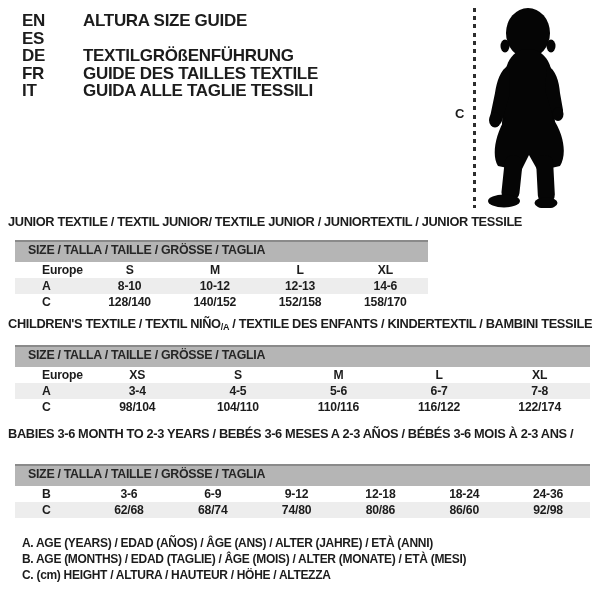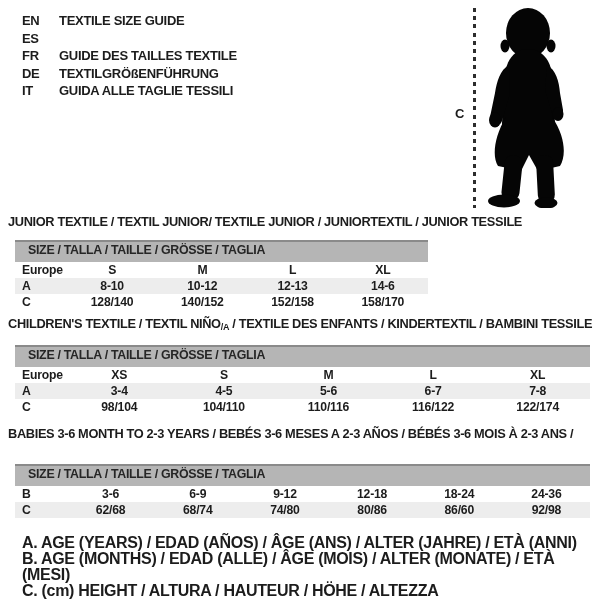--- a/index.html
+++ b/index.html
@@ -10,21 +10,21 @@
     background: #ffffff;
     overflow: hidden;
     font-family: "Liberation Sans", sans-serif;
     color: #1c1c1c;
     font-weight: 700;
     -webkit-font-smoothing: antialiased;
   }
 
   
   .lang-list { position: absolute; left: 22px; top: 12px; }
-  .lang-row { display: flex; font-size: 13px; line-height: 17.5px; letter-spacing: -0.3px; }
+  .lang-row { display: flex; font-size: 17px; line-height: 17.5px; letter-spacing: -0.3px; gap: 24px; }
   .lang-code { width: 37px; flex: 0 0 37px; }
 
   
   .dash-line {
     position: absolute; left: 473px; top: 8px; width: 3px; height: 200px;
     background: repeating-linear-gradient(to bottom, #2d2d2d 0 4px, transparent 4px 8.2px);
   }
   .height-label { position: absolute; left: 455px; top: 106px; font-size: 13px; }
   .silhouette { position: absolute; left: 482px; top: 5px; }
 
@@ -45,46 +45,46 @@
   #children-table { top: 345px; width: 575px; }
   #babies-table   { top: 464px; width: 575px; }
 
   .size-bar {
     background: #b5b5b5; color: #262626;
     height: 20px; line-height: 16px;
     padding-left: 13px; font-size: 12.4px; letter-spacing: -0.3px;
   }
   .trow { display: flex; height: 16px; line-height: 16px; font-size: 12.2px; letter-spacing: -0.2px; }
   .trow.shaded { background: #ededed; }
-  .rlabel { flex: 0 0 52px; width: 52px; padding-left: 7px; box-sizing: border-box; }
+  .rlabel { flex: 0 0 52px; width: 52px; padding-left: 7px; box-sizing: border-box; margin-left: 20px; }
   .cell { flex: 1 1 0; text-align: center; }
 
   
-  .footnotes { position: absolute; left: 22px; top: 535px; font-size: 16px; line-height: 16px; letter-spacing: -0.3px; }
+  .footnotes { position: absolute; left: 22px; top: 535px; font-size: 12px; line-height: 16px; letter-spacing: -0.3px; }
 </style>
 </head>
 <body>
 
 <div class="page">
 
   <div class="lang-list">
     <div class="lang-row">
       <span class="lang-code">EN</span>
-      <span class="lang-label">TEXTILE SIZE GUIDE</span>
+      <span class="lang-label">ALTURA SIZE GUIDE</span>
     </div>
     <div class="lang-row">
       <span class="lang-code">ES</span>
     </div>
     <div class="lang-row">
+      <span class="lang-code">DE</span>
+      <span class="lang-label">TEXTILGRÖßENFÜHRUNG</span>
+    </div>
+    <div class="lang-row">
       <span class="lang-code">FR</span>
       <span class="lang-label">GUIDE DES TAILLES TEXTILE</span>
-    </div>
-    <div class="lang-row">
-      <span class="lang-code">DE</span>
-      <span class="lang-label">TEXTILGRÖßENFÜHRUNG</span>
     </div>
     <div class="lang-row">
       <span class="lang-code">IT</span>
       <span class="lang-label">GUIDA ALLE TAGLIE TESSILI</span>
     </div>
   </div>
 
   <div class="dash-line"></div>
   <div class="height-label">C</div>
   <svg class="silhouette" width="97" height="203" viewBox="0 0 97 203" xmlns="http://www.w3.org/2000/svg">
@@ -182,17 +182,17 @@
       <span class="cell">68/74</span>
       <span class="cell">74/80</span>
       <span class="cell">80/86</span>
       <span class="cell">86/60</span>
       <span class="cell">92/98</span>
     </div>
   </div>
 
   <div class="footnotes">
     <div>A. AGE (YEARS) / EDAD (AÑOS) / ÂGE (ANS) / ALTER (JAHRE) / ETÀ (ANNI)</div>
-    <div>B. AGE (MONTHS) / EDAD (ALLE) / ÂGE (MOIS) / ALTER (MONATE) / ETÀ (MESI)</div>
+    <div>B. AGE (MONTHS) / EDAD (TAGLIE) / ÂGE (MOIS) / ALTER (MONATE) / ETÀ (MESI)</div>
     <div>C. (cm) HEIGHT / ALTURA / HAUTEUR / HÖHE / ALTEZZA</div>
   </div>
 
 </div>
 
 </body></html>

